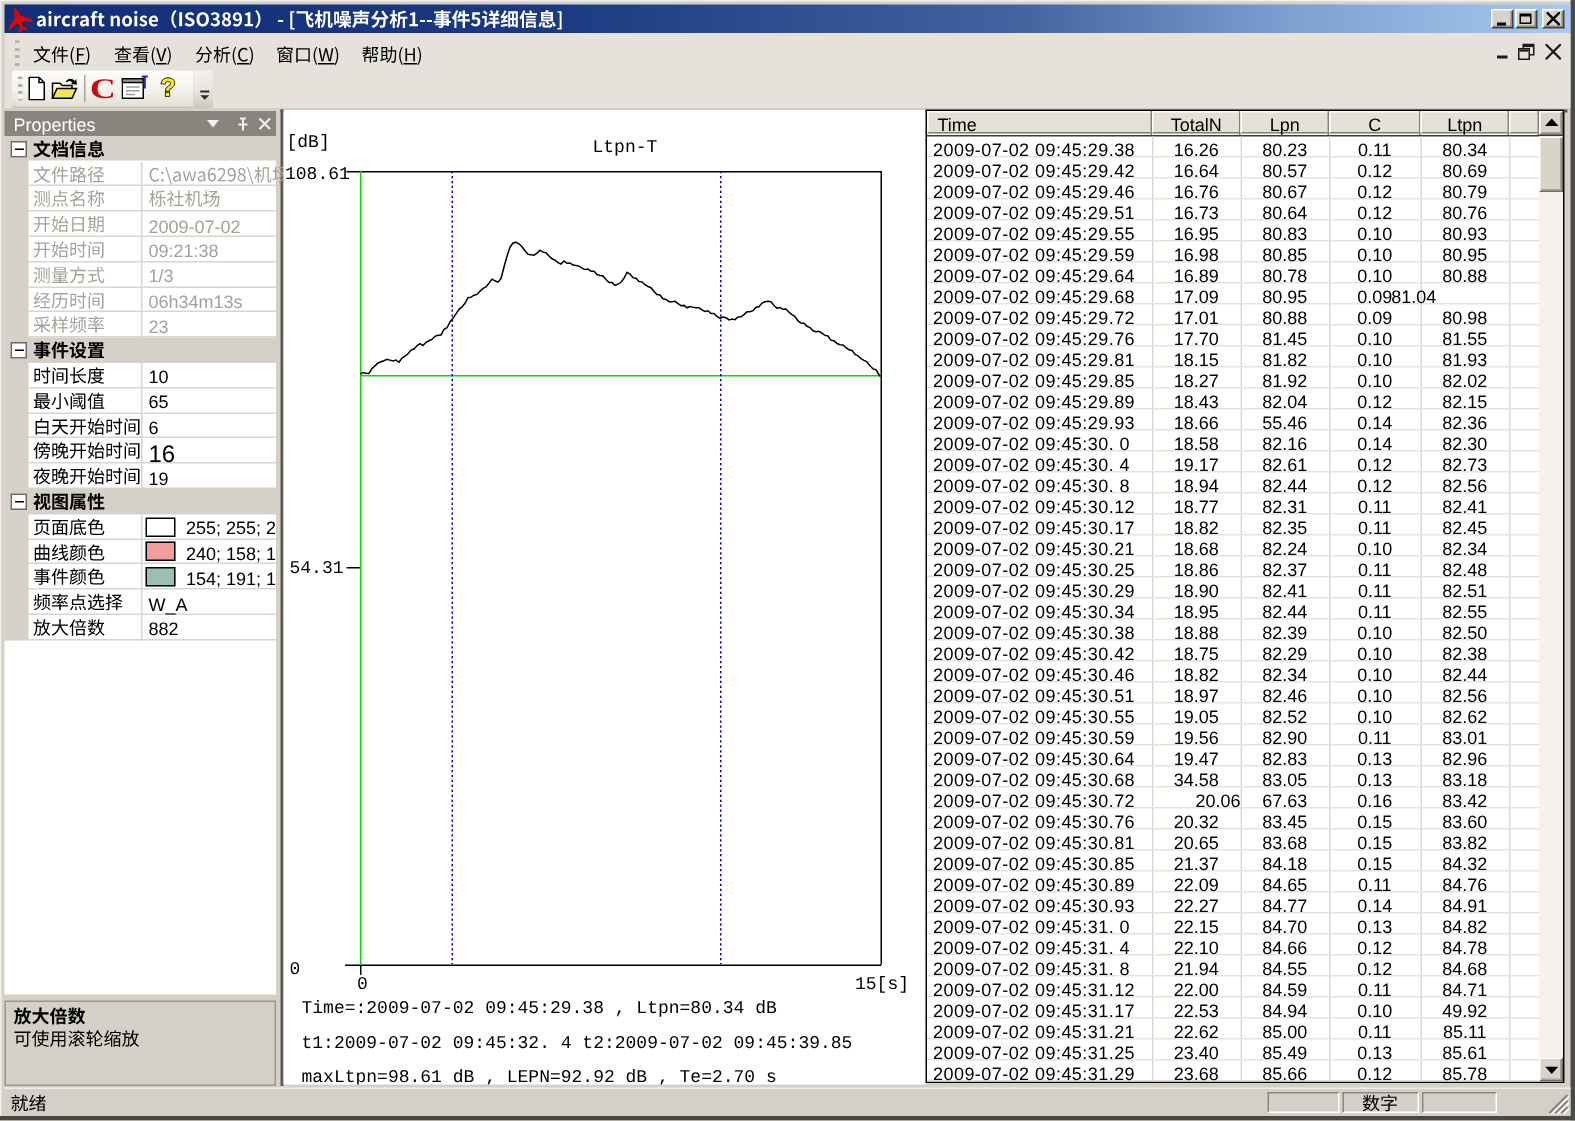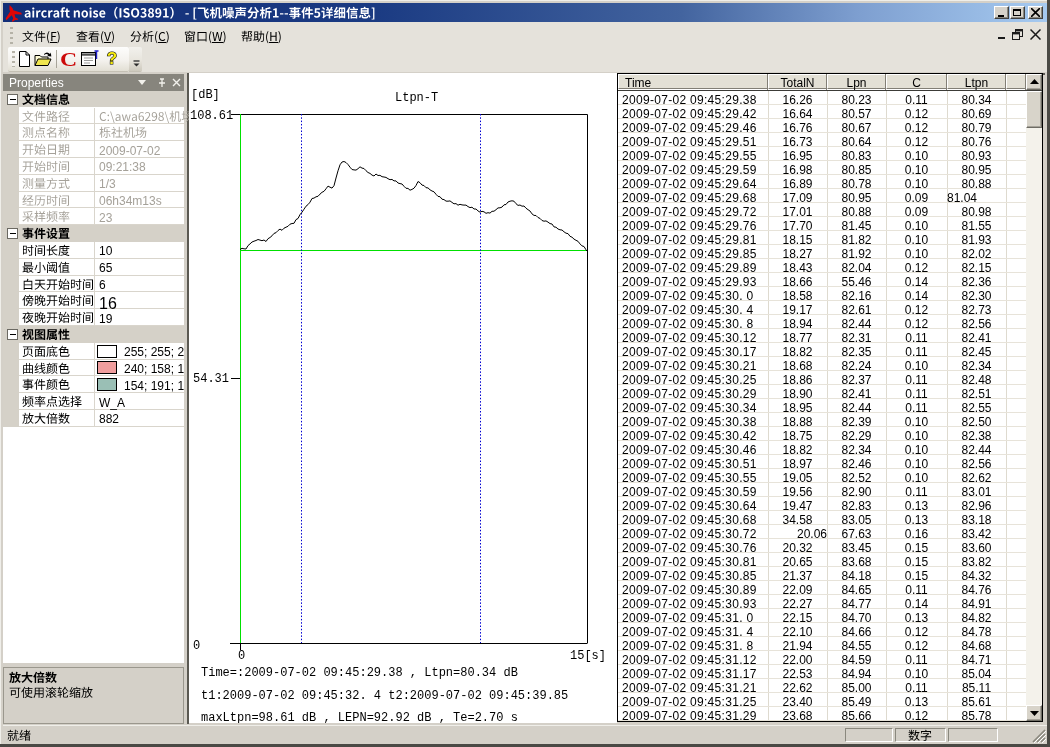--- a/index.html
+++ b/index.html
@@ -320,21 +320,21 @@
 <div class="abs sans" style="left:622px;top:176.50px;font-size:12px;letter-spacing:0.3px;white-space:nowrap">2009-07-02 09:45:29.64</div>
 <div class="abs sans" style="left:768px;top:176.50px;width:59px;text-align:center;font-size:12px">16.89</div>
 <div class="abs sans" style="left:827px;top:176.50px;width:59px;text-align:center;font-size:12px">80.78</div>
 <div class="abs sans" style="left:886px;top:176.50px;width:61px;text-align:center;font-size:12px">0.10</div>
 <div class="abs sans" style="left:947px;top:176.50px;width:59px;text-align:center;font-size:12px">80.88</div>
 <div class="abs" style="left:618px;top:202.00px;width:408px;height:1px;background:#e7e3d9"></div>
 <div class="abs sans" style="left:622px;top:190.50px;font-size:12px;letter-spacing:0.3px;white-space:nowrap">2009-07-02 09:45:29.68</div>
 <div class="abs sans" style="left:768px;top:190.50px;width:59px;text-align:center;font-size:12px">17.09</div>
 <div class="abs sans" style="left:827px;top:190.50px;width:59px;text-align:center;font-size:12px">80.95</div>
 <div class="abs sans" style="left:886px;top:190.50px;width:61px;text-align:center;font-size:12px">0.09</div>
-<div class="abs sans" style="left:947px;top:190.50px;width:59px;font-size:12px">81.04</div>
+<div class="abs sans" style="left:913px;top:190.50px;width:59px;text-align:center;font-size:12px">81.04</div>
 <div class="abs" style="left:618px;top:216.00px;width:408px;height:1px;background:#e7e3d9"></div>
 <div class="abs sans" style="left:622px;top:204.50px;font-size:12px;letter-spacing:0.3px;white-space:nowrap">2009-07-02 09:45:29.72</div>
 <div class="abs sans" style="left:768px;top:204.50px;width:59px;text-align:center;font-size:12px">17.01</div>
 <div class="abs sans" style="left:827px;top:204.50px;width:59px;text-align:center;font-size:12px">80.88</div>
 <div class="abs sans" style="left:886px;top:204.50px;width:61px;text-align:center;font-size:12px">0.09</div>
 <div class="abs sans" style="left:947px;top:204.50px;width:59px;text-align:center;font-size:12px">80.98</div>
 <div class="abs" style="left:618px;top:230.00px;width:408px;height:1px;background:#e7e3d9"></div>
 <div class="abs sans" style="left:622px;top:218.50px;font-size:12px;letter-spacing:0.3px;white-space:nowrap">2009-07-02 09:45:29.76</div>
 <div class="abs sans" style="left:768px;top:218.50px;width:59px;text-align:center;font-size:12px">17.70</div>
 <div class="abs sans" style="left:827px;top:218.50px;width:59px;text-align:center;font-size:12px">81.45</div>
@@ -524,21 +524,21 @@
 <div class="abs sans" style="left:622px;top:652.50px;font-size:12px;letter-spacing:0.3px;white-space:nowrap">2009-07-02 09:45:31.12</div>
 <div class="abs sans" style="left:768px;top:652.50px;width:59px;text-align:center;font-size:12px">22.00</div>
 <div class="abs sans" style="left:827px;top:652.50px;width:59px;text-align:center;font-size:12px">84.59</div>
 <div class="abs sans" style="left:886px;top:652.50px;width:61px;text-align:center;font-size:12px">0.11</div>
 <div class="abs sans" style="left:947px;top:652.50px;width:59px;text-align:center;font-size:12px">84.71</div>
 <div class="abs" style="left:618px;top:678.00px;width:408px;height:1px;background:#e7e3d9"></div>
 <div class="abs sans" style="left:622px;top:666.50px;font-size:12px;letter-spacing:0.3px;white-space:nowrap">2009-07-02 09:45:31.17</div>
 <div class="abs sans" style="left:768px;top:666.50px;width:59px;text-align:center;font-size:12px">22.53</div>
 <div class="abs sans" style="left:827px;top:666.50px;width:59px;text-align:center;font-size:12px">84.94</div>
 <div class="abs sans" style="left:886px;top:666.50px;width:61px;text-align:center;font-size:12px">0.10</div>
-<div class="abs sans" style="left:947px;top:666.50px;width:59px;text-align:center;font-size:12px">85.04</div>
+<div class="abs sans" style="left:947px;top:666.50px;width:59px;text-align:center;font-size:12px">49.92</div>
 <div class="abs" style="left:618px;top:692.00px;width:408px;height:1px;background:#e7e3d9"></div>
 <div class="abs sans" style="left:622px;top:680.50px;font-size:12px;letter-spacing:0.3px;white-space:nowrap">2009-07-02 09:45:31.21</div>
 <div class="abs sans" style="left:768px;top:680.50px;width:59px;text-align:center;font-size:12px">22.62</div>
 <div class="abs sans" style="left:827px;top:680.50px;width:59px;text-align:center;font-size:12px">85.00</div>
 <div class="abs sans" style="left:886px;top:680.50px;width:61px;text-align:center;font-size:12px">0.11</div>
 <div class="abs sans" style="left:947px;top:680.50px;width:59px;text-align:center;font-size:12px">85.11</div>
 <div class="abs" style="left:618px;top:706.00px;width:408px;height:1px;background:#e7e3d9"></div>
 <div class="abs sans" style="left:622px;top:694.50px;font-size:12px;letter-spacing:0.3px;white-space:nowrap">2009-07-02 09:45:31.25</div>
 <div class="abs sans" style="left:768px;top:694.50px;width:59px;text-align:center;font-size:12px">23.40</div>
 <div class="abs sans" style="left:827px;top:694.50px;width:59px;text-align:center;font-size:12px">85.49</div>

